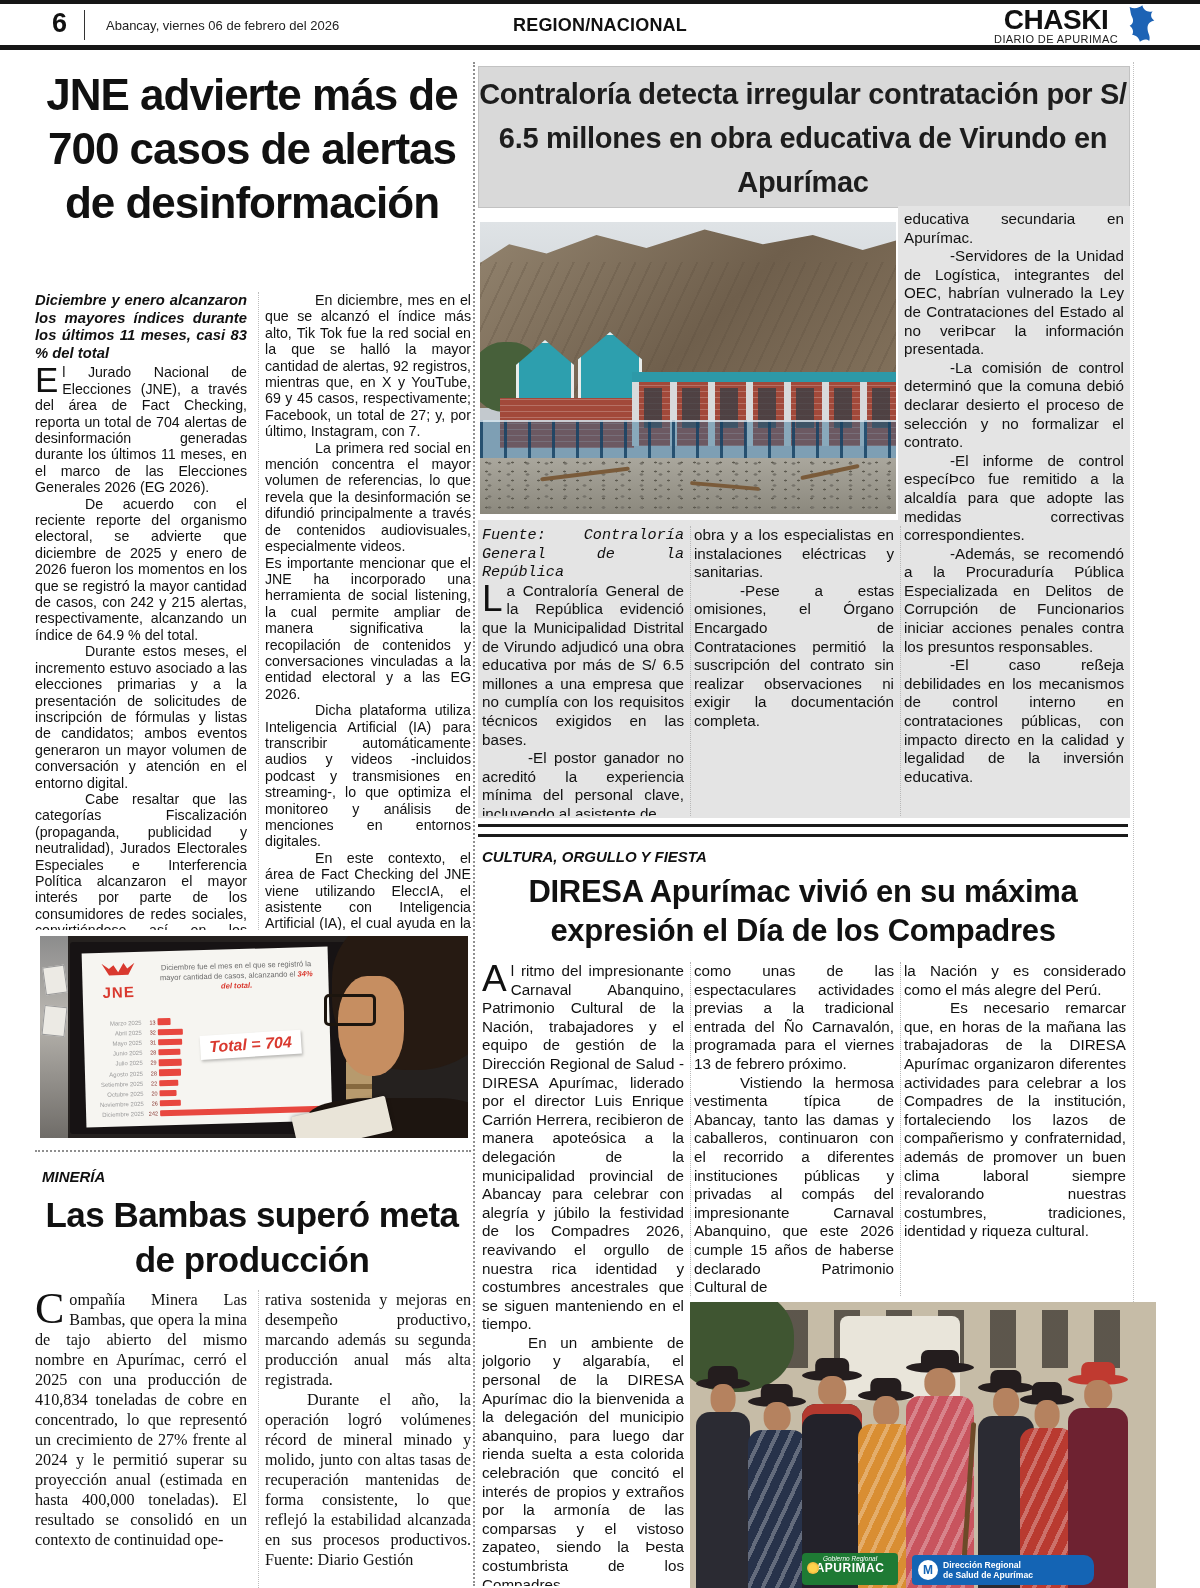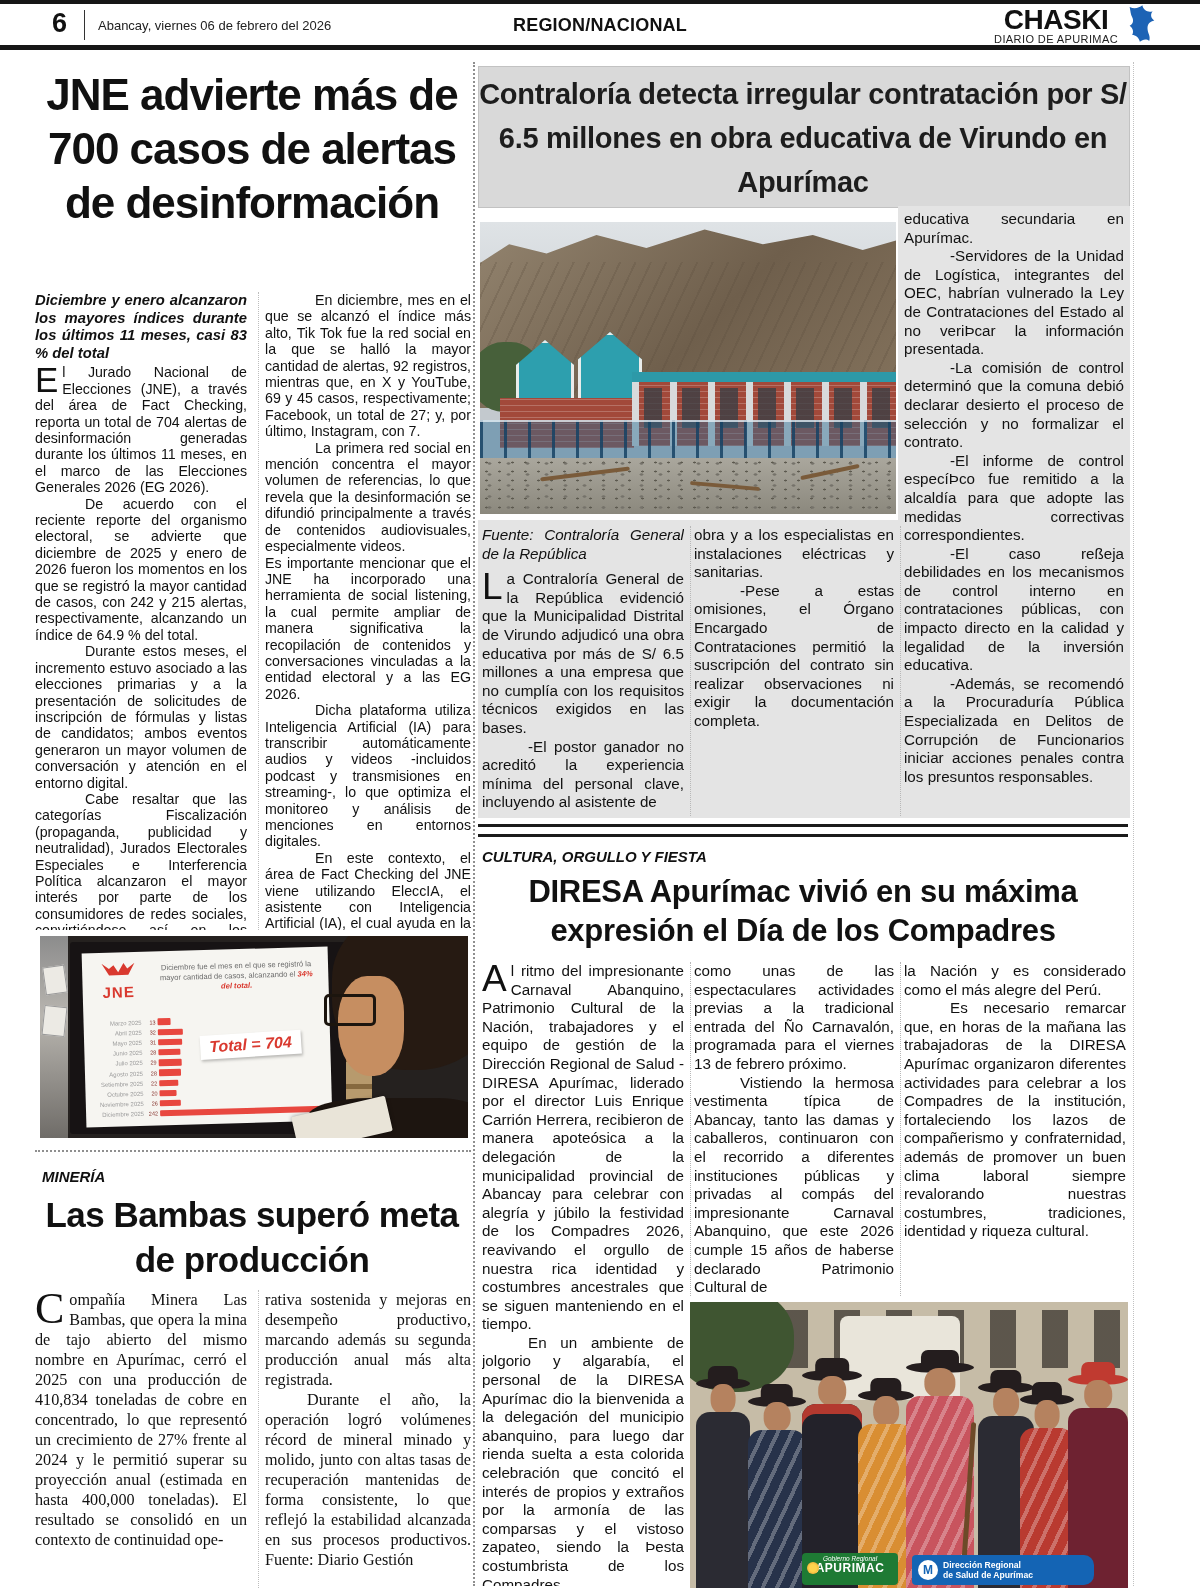--- a/index.html
+++ b/index.html
@@ -9,21 +9,21 @@
   .just{text-align:justify;hyphens:auto;-webkit-hyphens:auto;}
   p{margin:0;}
   p.ind{text-indent:50px;}
   .clip{overflow:hidden;}
 
   
   .rule-top{left:0;top:0;width:1200px;height:4px;background:#161616;}
   .rule-bot{left:0;top:44px;width:1200px;height:5px;background:#161616;border-top:1px solid #fff;}
   .pagenum{left:52px;top:8px;font-size:27px;font-weight:bold;}
   .hvline{left:84px;top:10px;width:1px;height:30px;background:#333;}
-  .hdate{left:98px;top:18px;font-size:13px;color:#222;}
+  .hdate{left:106px;top:18px;font-size:13px;color:#222;}
   .hsection{left:400px;top:15px;width:400px;text-align:center;font-size:18px;font-weight:bold;letter-spacing:.2px;}
   .masthead{right:44px;top:4px;display:flex;align-items:center;gap:4px;}
   .mh-txt{text-align:center;}
   .mh-main{font-size:28px;font-weight:bold;letter-spacing:-.5px;line-height:26px;}
   .mh-sub{font-size:11px;color:#222;letter-spacing:.4px;}
 
   
   .vsep-main{left:473px;top:62px;width:0;height:1524px;border-left:2px dotted #8f8f8f;}
   .vsep-right-edge{left:1133px;top:62px;width:0;height:1524px;border-left:1px dotted #c2c2c2;}
   .dot-h-left{left:35px;top:1150px;width:436px;border-top:2px dotted #8f8f8f;}
@@ -76,21 +76,21 @@
 
   
   .con-headbox{left:478px;top:66px;width:650px;height:140px;background:#d9d9d9;border:1px solid #c2c2c2;}
   .con-headline{left:478px;top:72px;width:650px;text-align:center;font-size:29px;line-height:44px;
                 font-weight:bold;letter-spacing:-.3px;color:#1d1d1d;}
   .gray-right{left:898px;top:206px;width:232px;height:612px;background:#e4e4e4;}
   .gray-bottom{left:478px;top:520px;width:420px;height:298px;background:#e4e4e4;}
   .rcol{font-size:15.2px;line-height:18.6px;}
   .rcol .drop{font-size:37px;line-height:31px;}
   .rcol p.ind{text-indent:46px;}
-  .caption{font-style:italic;margin-bottom:7px;}
+  .caption{font-style:italic;margin-bottom:0;font-family:Liberation Mono, monospace;}
   .con-c1{left:482px;top:526px;width:202px;height:290px;}
   .con-c2{left:694px;top:526px;width:200px;height:290px;}
   .con-c3{left:904px;top:210px;width:220px;height:606px;}
   .dsep1{left:690px;top:526px;height:290px;}
   .dsep2{left:900px;top:526px;height:290px;}
 
   
   .ph2{left:480px;top:222px;width:416px;height:292px;background:linear-gradient(#dfe3e6,#c3c9ce 55%);overflow:hidden;}
   .mtn{left:0;top:0;width:416px;height:186px;background:linear-gradient(135deg,#93846f,#6f5f4c 55%,#83725c);
        clip-path:polygon(0 22%,7% 12%,16% 17%,28% 7%,40% 14%,54% 4%,68% 12%,80% 7%,92% 15%,100% 10%,100% 100%,0 100%);}
@@ -123,21 +123,21 @@
   .dir-kicker{left:482px;top:848px;}
   .dir-headline{left:478px;top:872px;width:650px;text-align:center;font-size:31px;line-height:39px;
                 font-weight:bold;letter-spacing:-.3px;}
   .dir-c1{left:482px;top:962px;width:202px;height:624px;}
   .dir-c2{left:694px;top:962px;width:200px;height:334px;}
   .dir-c3{left:904px;top:962px;width:222px;height:334px;}
   .dsep3{left:690px;top:962px;height:334px;}
   .dsep4{left:900px;top:962px;height:334px;}
 
   
-  .ph3{left:690px;top:1302px;width:438px;height:286px;background:#c6bca7;overflow:hidden;}
+  .ph3{left:690px;top:1302px;width:438px;height:286px;background:#c6bca7;overflow:hidden;padding-left:28px;}
   .facade-w{left:40px;top:8px;width:398px;height:58px;opacity:.85;
             background:repeating-linear-gradient(90deg,#4a443c 0 26px,transparent 26px 52px);}
   .arch{left:150px;top:14px;width:120px;height:84px;background:#e9e5da;border-radius:8px 8px 0 0;}
   .foliage{left:-16px;top:-14px;width:120px;height:104px;background:#3f5531;border-radius:46%;}
   .fig{position:absolute;}
   .fig .hat{position:absolute;left:50%;top:10px;transform:translateX(-50%);width:100%;height:11px;
             background:#241d1e;border-radius:50%;}
   .fig .hat::before{content:"";position:absolute;left:50%;top:-12px;transform:translateX(-50%);
             width:56%;height:14px;background:#241d1e;border-radius:7px 7px 0 0;}
   .fig .hat.red-wrap{background:#c03a30;}
@@ -328,22 +328,22 @@
   </div>
   <div class="abs rcol con-c2 just clip">
     <p>obra y a los especialistas en instalaciones eléctricas y sanitarias.</p>
     <p class="ind">-Pese a estas omisiones, el Órgano Encargado de Contrataciones permitió la suscripción del contrato sin realizar observaciones ni exigir la documentación completa.</p>
   </div>
   <div class="abs rcol con-c3 just clip">
     <p>educativa secundaria en Apurímac.</p>
     <p class="ind">-Servidores de la Unidad de Logística, integrantes del OEC, habrían vulnerado la Ley de Contrataciones del Estado al no veriÞcar la información presentada.</p>
     <p class="ind">-La comisión de control determinó que la comuna debió declarar desierto el proceso de selección y no formalizar el contrato.</p>
     <p class="ind">-El informe de control especíÞco fue remitido a la alcaldía para que adopte las medidas correctivas correspondientes.</p>
+    <p class="ind">-Además, se recomendó a la Procuraduría Pública Especializada en Delitos de Corrupción de Funcionarios iniciar acciones penales contra los presuntos responsables.</p>
     <p class="ind">-El caso reßeja debilidades en los mecanismos de control interno en contrataciones públicas, con impacto directo en la calidad y legalidad de la inversión educativa.</p>
-    <p class="ind">-Además, se recomendó a la Procuraduría Pública Especializada en Delitos de Corrupción de Funcionarios iniciar acciones penales contra los presuntos responsables.</p>
   </div>
   <div class="abs dot-col dsep1"></div>
   <div class="abs dot-col dsep2"></div>
 
   <div class="abs rule-double"></div>
   <div class="abs kicker dir-kicker">CULTURA, ORGULLO Y FIESTA</div>
   <div class="abs dir-headline">DIRESA Apurímac vivió en su máxima expresión el Día de los Compadres</div>
 
   <div class="abs rcol dir-c1 just clip">
     <p><span class="drop">A</span><span>l ritmo del impresionante Carnaval Abanquino, Patrimonio Cultural de la Nación, trabajadores y el equipo de gestión de la Dirección Regional de Salud - DIRESA Apurímac, liderado por el director Luis Enrique Carrión Herrera, recibieron de manera apoteósica a la delegación de la municipalidad provincial de Abancay para celebrar con alegría y júbilo la festividad de los Compadres 2026, reavivando el orgullo de nuestra rica identidad y costumbres ancestrales que se siguen manteniendo en el tiempo.</span></p>

